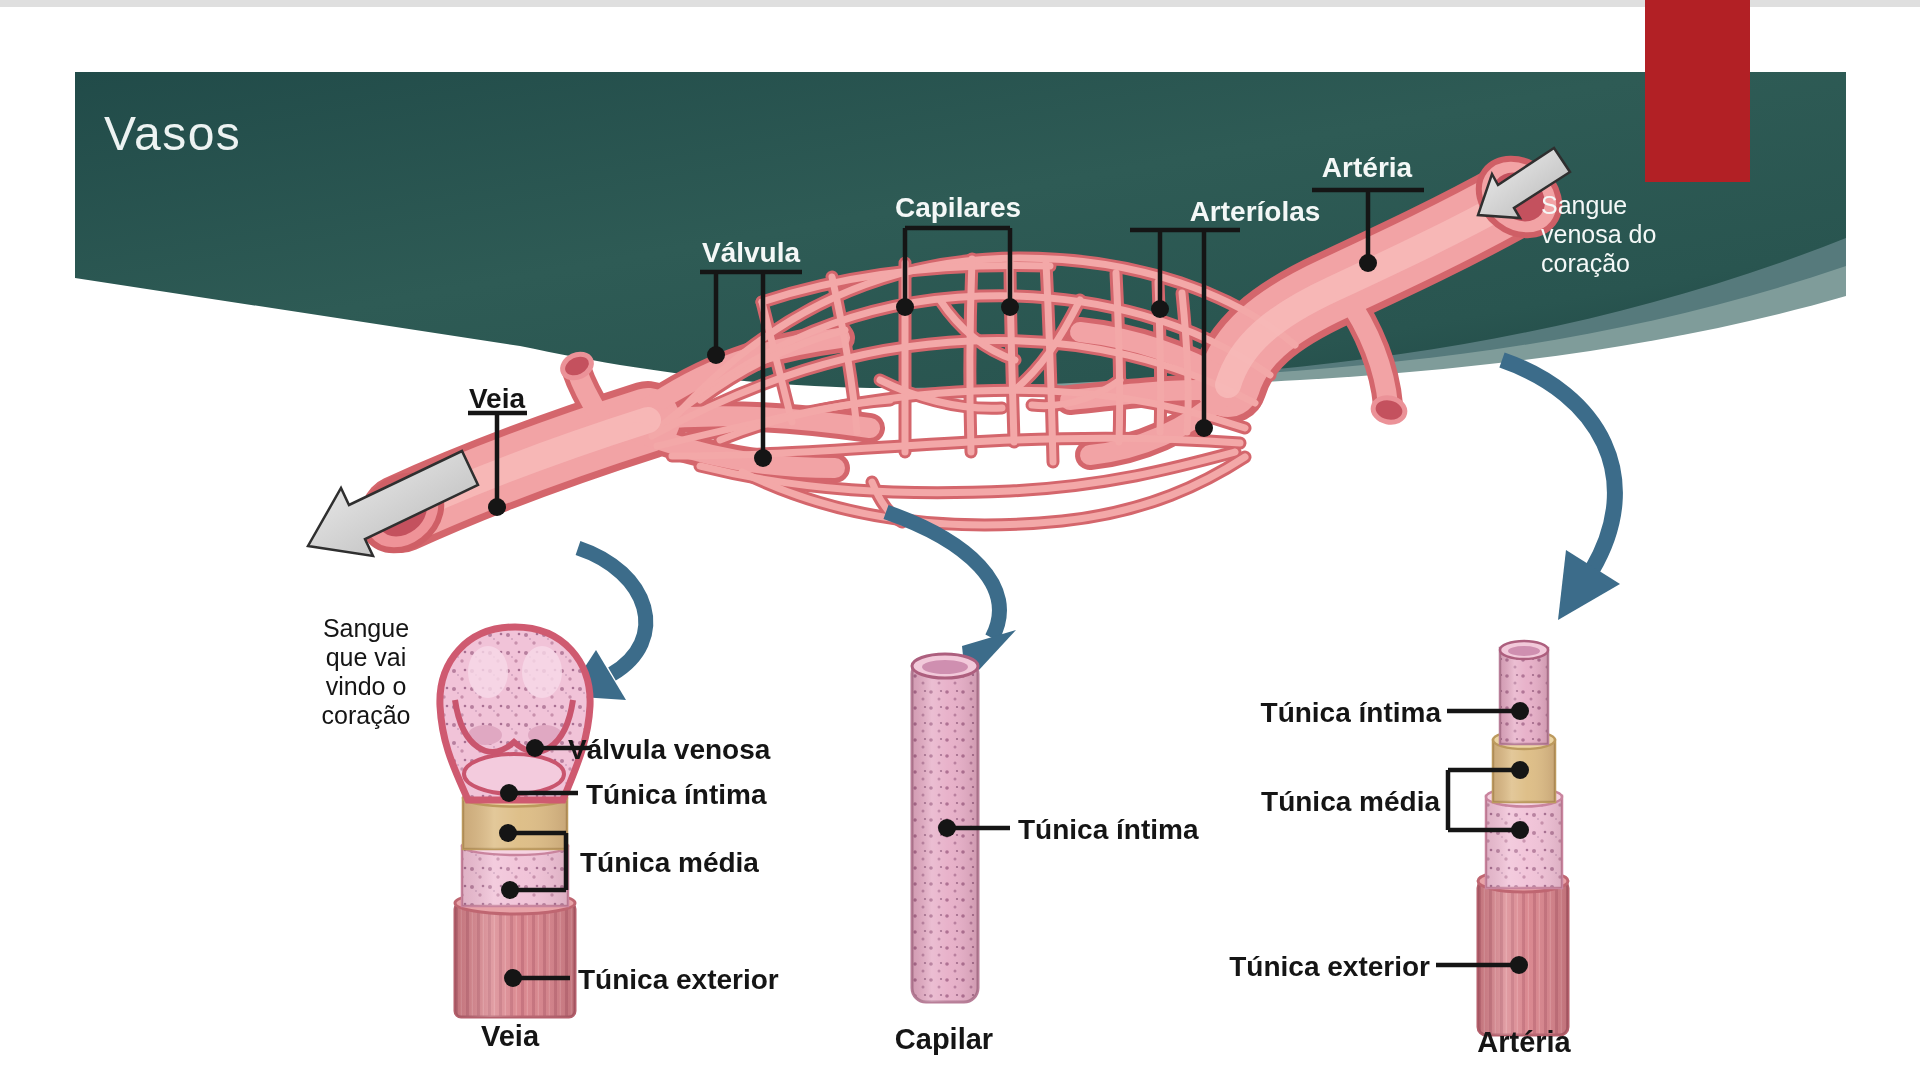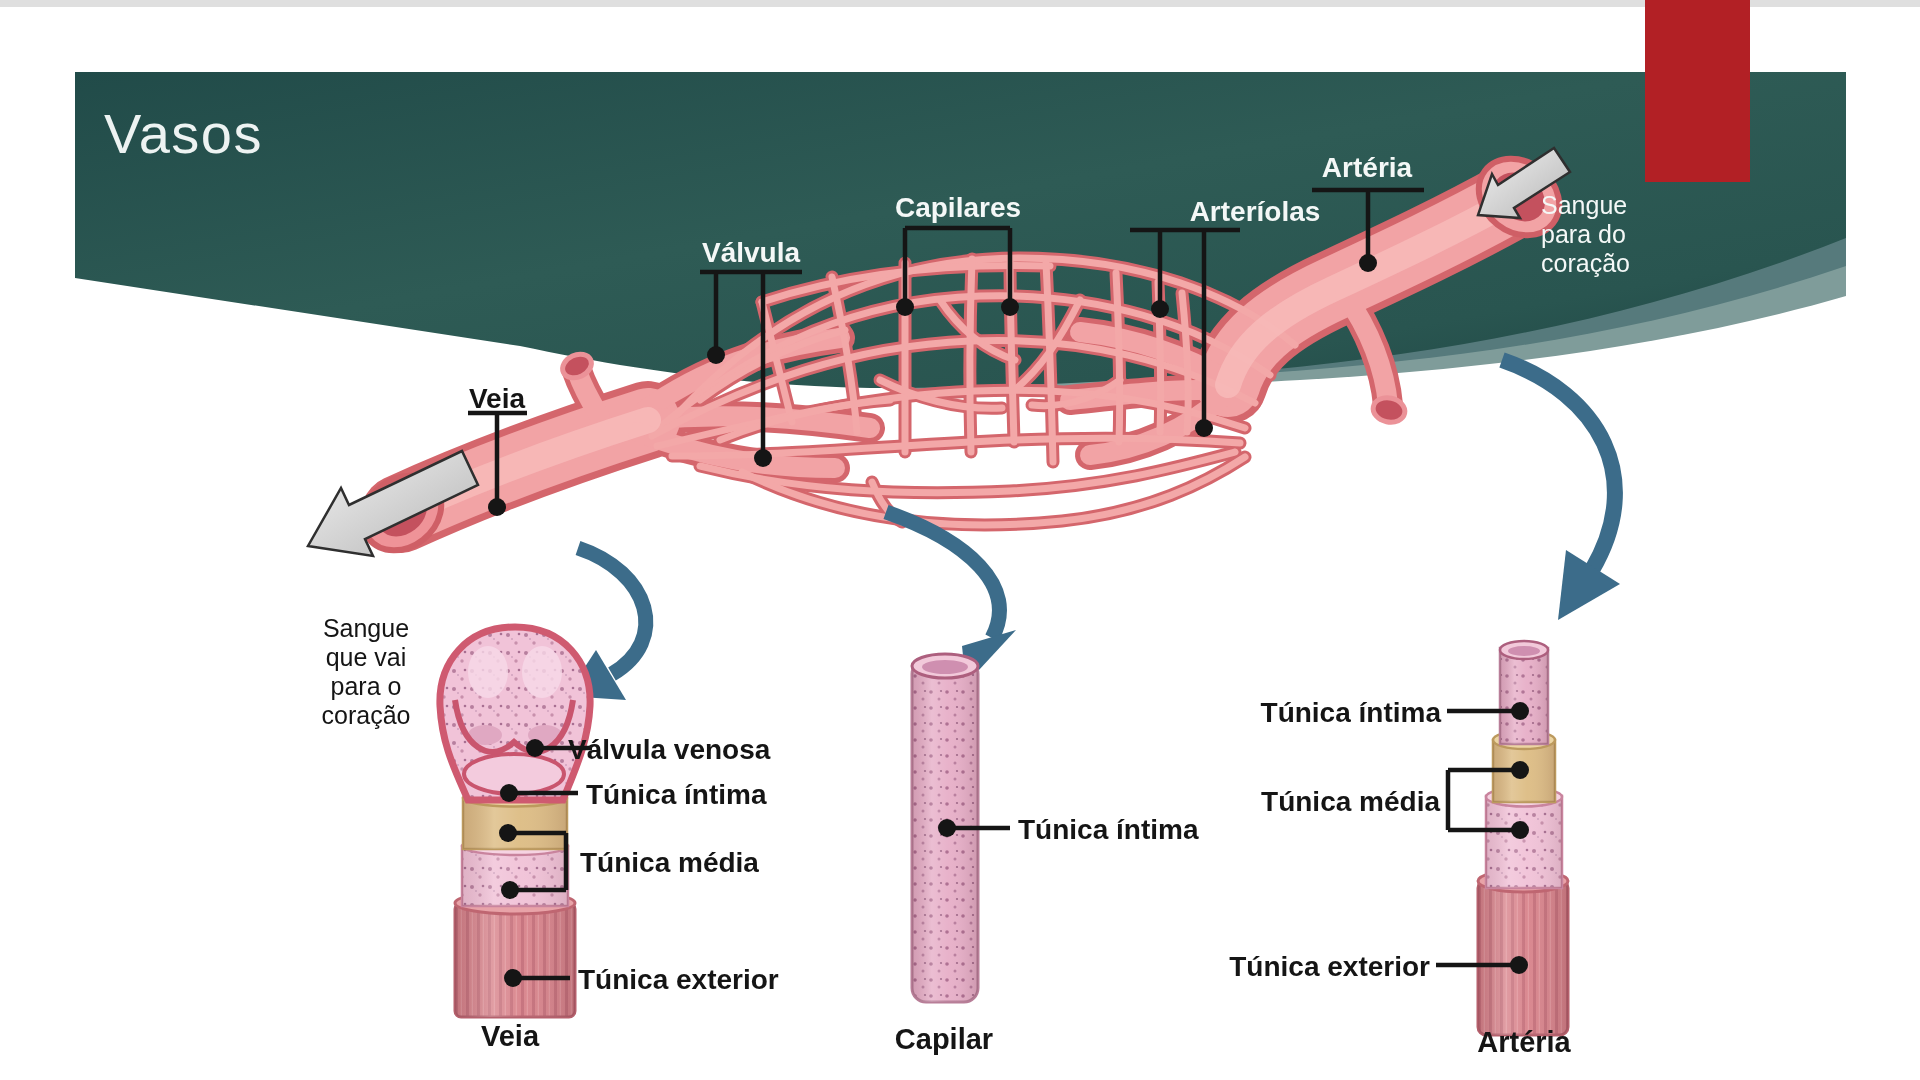--- a/index.html
+++ b/index.html
@@ -1,20 +1,20 @@
 <!DOCTYPE html>
 <html><head>
 <meta charset="utf-8">
 <style>
   html,body{margin:0;padding:0;background:#fff;}
   .stage{position:relative;width:1920px;height:1080px;background:#ffffff;overflow:hidden;
          font-family:"Liberation Sans", sans-serif;}
   .stage svg{position:absolute;left:0;top:0;}
   .txt{position:absolute;white-space:nowrap;}
-  .title{left:104px;top:88px;font-size:56px;line-height:91px;font-weight:400;
+  .title{left:104px;top:88px;font-size:48px;line-height:91px;font-weight:400;
          letter-spacing:1.5px;color:#edf3f2;text-align:center;}
   .lbl{font-weight:700;font-size:28px;color:#151515;}
   .lbl.white{color:#f4f8f7;}
   .lbl.center{transform:translateX(-50%);}
   .lbl.rightedge{transform:translateX(-100%);}
   .note{font-weight:400;font-size:25px;line-height:29px;color:#151515;}
   .note.white{color:#f4f8f7;}
   .note.centered{text-align:center;}
   .caption{font-weight:700;font-size:29px;color:#151515;transform:translateX(-50%);}
 </style>
@@ -260,28 +260,28 @@
 </div>
 
 <div class="txt lbl center" style="left:497px;top:383px">Veia</div>
 <div class="txt lbl white center" style="left:751px;top:237px">Válvula</div>
 <div class="txt lbl white center" style="left:958px;top:192px">Capilares</div>
 <div class="txt lbl white center" style="left:1255px;top:196px">Arteríolas</div>
 <div class="txt lbl white center" style="left:1367px;top:152px">Artéria</div>
 
 <div class="txt note white" style="left:1541px;top:191px">
   <div>Sangue</div>
-  <div>para do</div>
+  <div>venosa do</div>
   <div>coração</div>
 </div>
 
 <div class="txt note centered" style="left:314px;top:614px;width:104px">
   <div>Sangue</div>
   <div>que vai</div>
-  <div>para o</div>
+  <div>vindo o</div>
   <div>coração</div>
 </div>
 
 <div class="txt lbl" style="left:568px;top:734px">Válvula venosa</div>
 <div class="txt lbl" style="left:586px;top:779px">Túnica íntima</div>
 <div class="txt lbl" style="left:580px;top:847px">Túnica média</div>
 <div class="txt lbl" style="left:578px;top:964px">Túnica exterior</div>
 <div class="txt caption" style="left:510px;top:1020px">Veia</div>
 
 <div class="txt lbl" style="left:1018px;top:814px">Túnica íntima</div>

